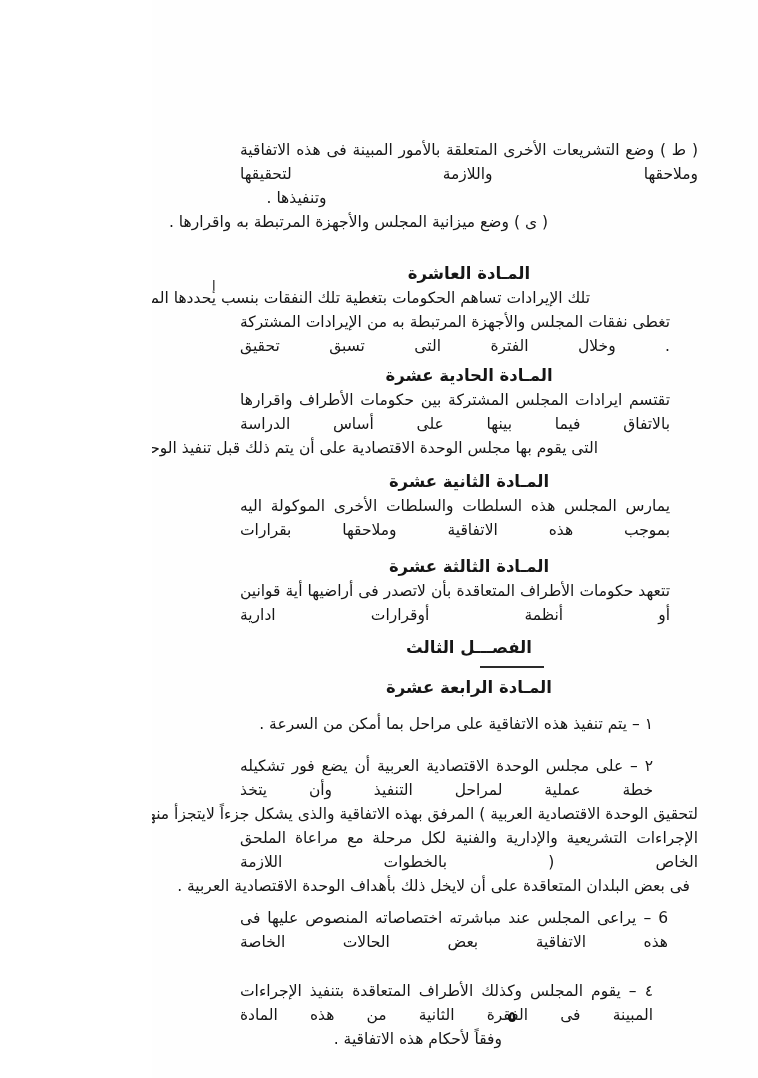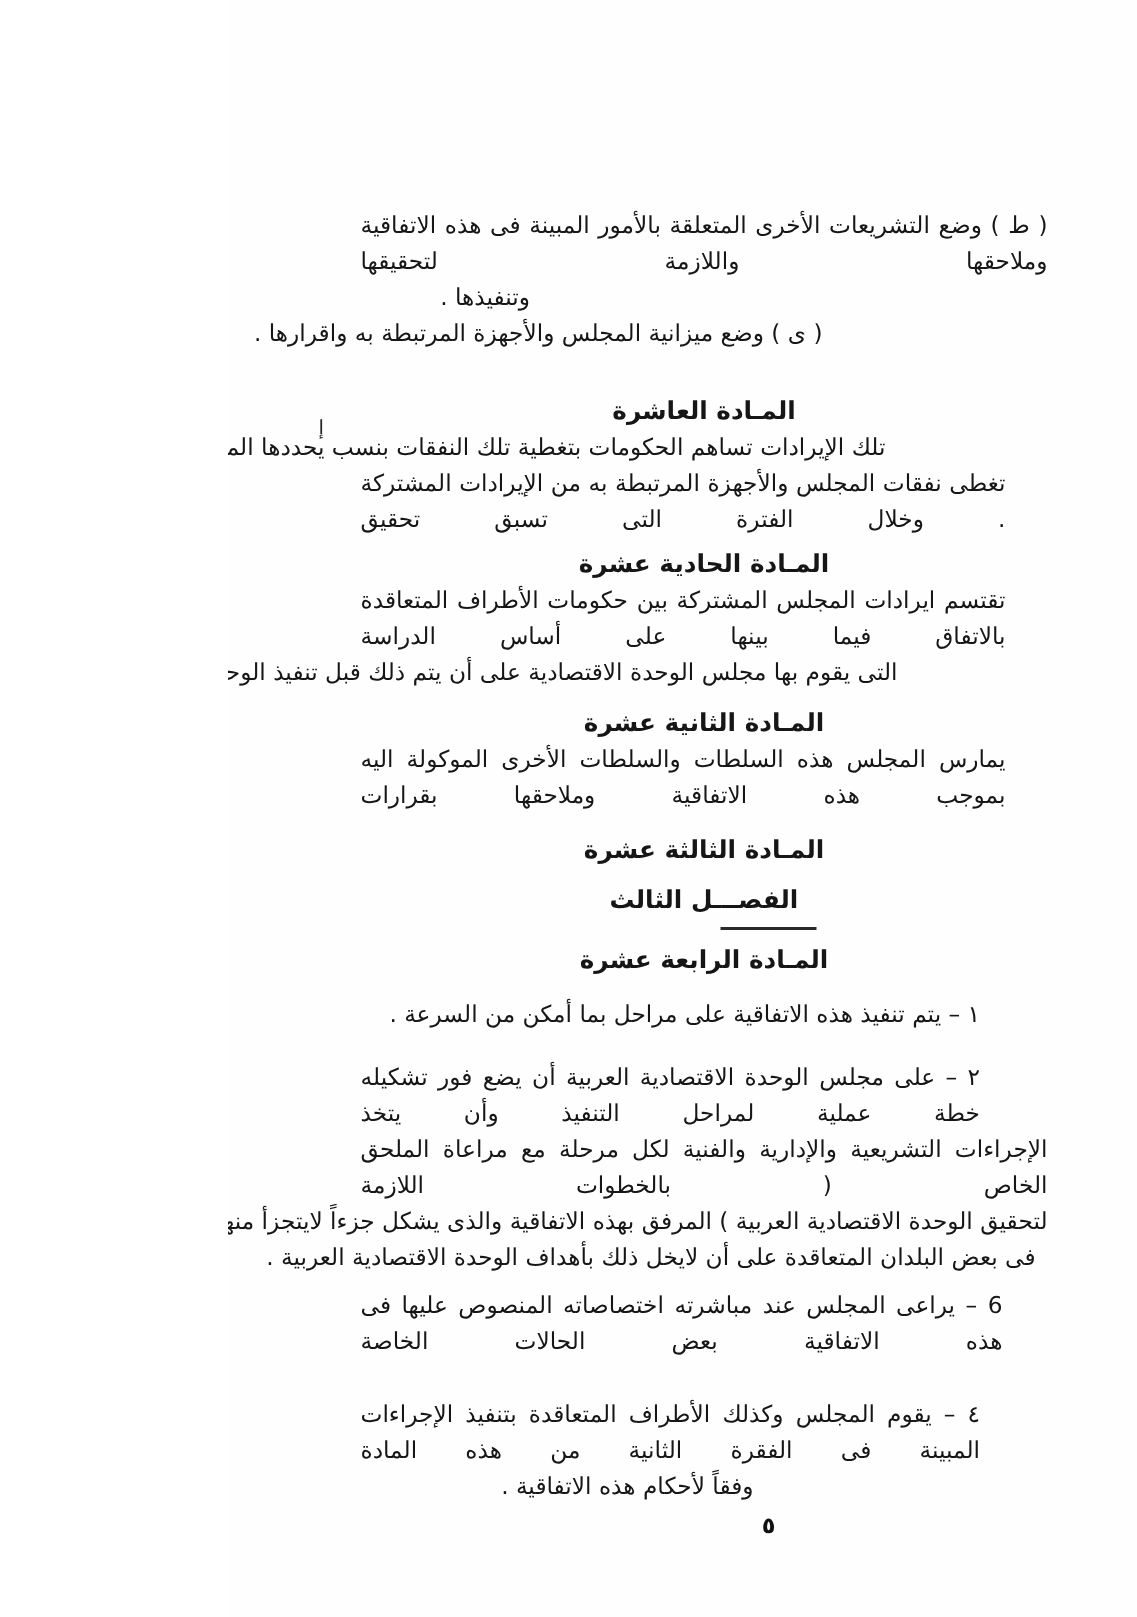--- a/index.html
+++ b/index.html
@@ -44,21 +44,21 @@
   .mt-sec   { margin-top: 28px; }
   .mt-6     { margin-top: 6px; }
   .mt-10    { margin-top: 10px; }
   .mt-13    { margin-top: 13px; }
   .mt-9     { margin-top: 9px; }
   .mt-12    { margin-top: 12px; }
   .mt-18    { margin-top: 18px; }
   .mt-8     { margin-top: 8px; }
   .mt-25    { margin-top: 25px; }
   .pr-ind   { padding-right: 28px; }
-  .pr-345   { padding-right: 345px; }
+  .pr-345   { padding-right: 345px; text-align: center; }
   .pr-150   { padding-right: 150px; }
   .pr-108   { padding-right: 108px; }
   .pr-100   { padding-right: 100px; }
   .pr-175   { padding-right: 175px; }
   .pr-155   { padding-right: 155px; }
   .pr-45    { padding-right: 45px; }
   .pr-30    { padding-right: 30px; }
   .pr-8     { padding-right: 8px; }
   .pr-196   { padding-right: 196px; }
   .divider {
@@ -94,38 +94,39 @@
 
     <div class="line justify">( ط )  وضع التشريعات الأخرى المتعلقة بالأمور المبينة فى هذه الاتفاقية وملاحقها واللازمة لتحقيقها</div>
     <div class="line pr-345">وتنفيذها .</div>
     <div class="line pr-150">( ى )  وضع ميزانية المجلس والأجهزة المرتبطة به واقرارها .</div>
 
     <div class="heading mt-sec">المـادة العاشرة</div>
     <div class="line pr-108">تلك الإيرادات تساهم الحكومات بتغطية تلك النفقات بنسب يحددها المجلس .</div>
     <div class="line justify pr-ind">تغطى نفقات المجلس والأجهزة المرتبطة به من الإيرادات المشتركة . وخلال الفترة التى تسبق تحقيق</div>
 
     <div class="heading mt-6">المـادة الحادية عشرة</div>
-    <div class="line justify pr-ind">تقتسم ايرادات المجلس المشتركة بين حكومات الأطراف المتعاقدة بالاتفاق فيما بينها على أساس الدراسة</div>
+    <div class="line justify pr-ind">تقتسم ايرادات المجلس المشتركة بين حكومات الأطراف واقرارها بالاتفاق فيما بينها على أساس الدراسة</div>
     <div class="line pr-100">التى يقوم بها مجلس الوحدة الاقتصادية على أن يتم ذلك قبل تنفيذ الوحدة الجمركية .</div>
 
     <div class="heading mt-10">المـادة الثانية عشرة</div>
     <div class="line justify pr-ind">يمارس المجلس هذه السلطات والسلطات الأخرى الموكولة اليه بموجب هذه الاتفاقية وملاحقها بقرارات</div>
 
     <div class="heading mt-13">المـادة الثالثة عشرة</div>
+    <div class="line justify pr-ind">تتعهد حكومات الأطراف المتعاقدة بأن لاتصدر فى أراضيها أية قوانين أو أنظمة أوقرارات ادارية</div>
 
     <div class="heading mt-9">الفصـــل الثالث</div>
     <div class="divider"></div>
 
     <div class="heading">المـادة الرابعة عشرة</div>
 
     <div class="line pr-45 mt-12">١ – يتم تنفيذ هذه الاتفاقية على مراحل بما أمكن من السرعة .</div>
 
     <div class="line justify pr-45 mt-18">٢ – على مجلس الوحدة الاقتصادية العربية أن يضع فور تشكيله خطة عملية لمراحل التنفيذ وأن يتخذ</div>
+    <div class="line">لتحقيق الوحدة الاقتصادية العربية )  المرفق بهذه الاتفاقية والذى يشكل جزءاً لايتجزأ منها .</div>
     <div class="line justify">الإجراءات التشريعية والإدارية والفنية لكل مرحلة مع مراعاة الملحق الخاص ( بالخطوات اللازمة</div>
-    <div class="line">لتحقيق الوحدة الاقتصادية العربية )  المرفق بهذه الاتفاقية والذى يشكل جزءاً لايتجزأ منها .</div>
     <div class="line pr-8">فى بعض البلدان المتعاقدة على أن لايخل ذلك بأهداف الوحدة الاقتصادية العربية .</div>
 
     <div class="line justify pr-30 mt-8">6 – يراعى المجلس عند مباشرته اختصاصاته المنصوص عليها فى هذه الاتفاقية بعض الحالات الخاصة</div>
 
     <div class="line justify pr-45 mt-25">٤ – يقوم المجلس وكذلك الأطراف المتعاقدة بتنفيذ الإجراءات المبينة فى الفقرة الثانية من هذه المادة</div>
     <div class="line pr-196">وفقاً لأحكام هذه الاتفاقية .</div>
 
   </div>
 
   <div class="margin-artifact">إ</div>

